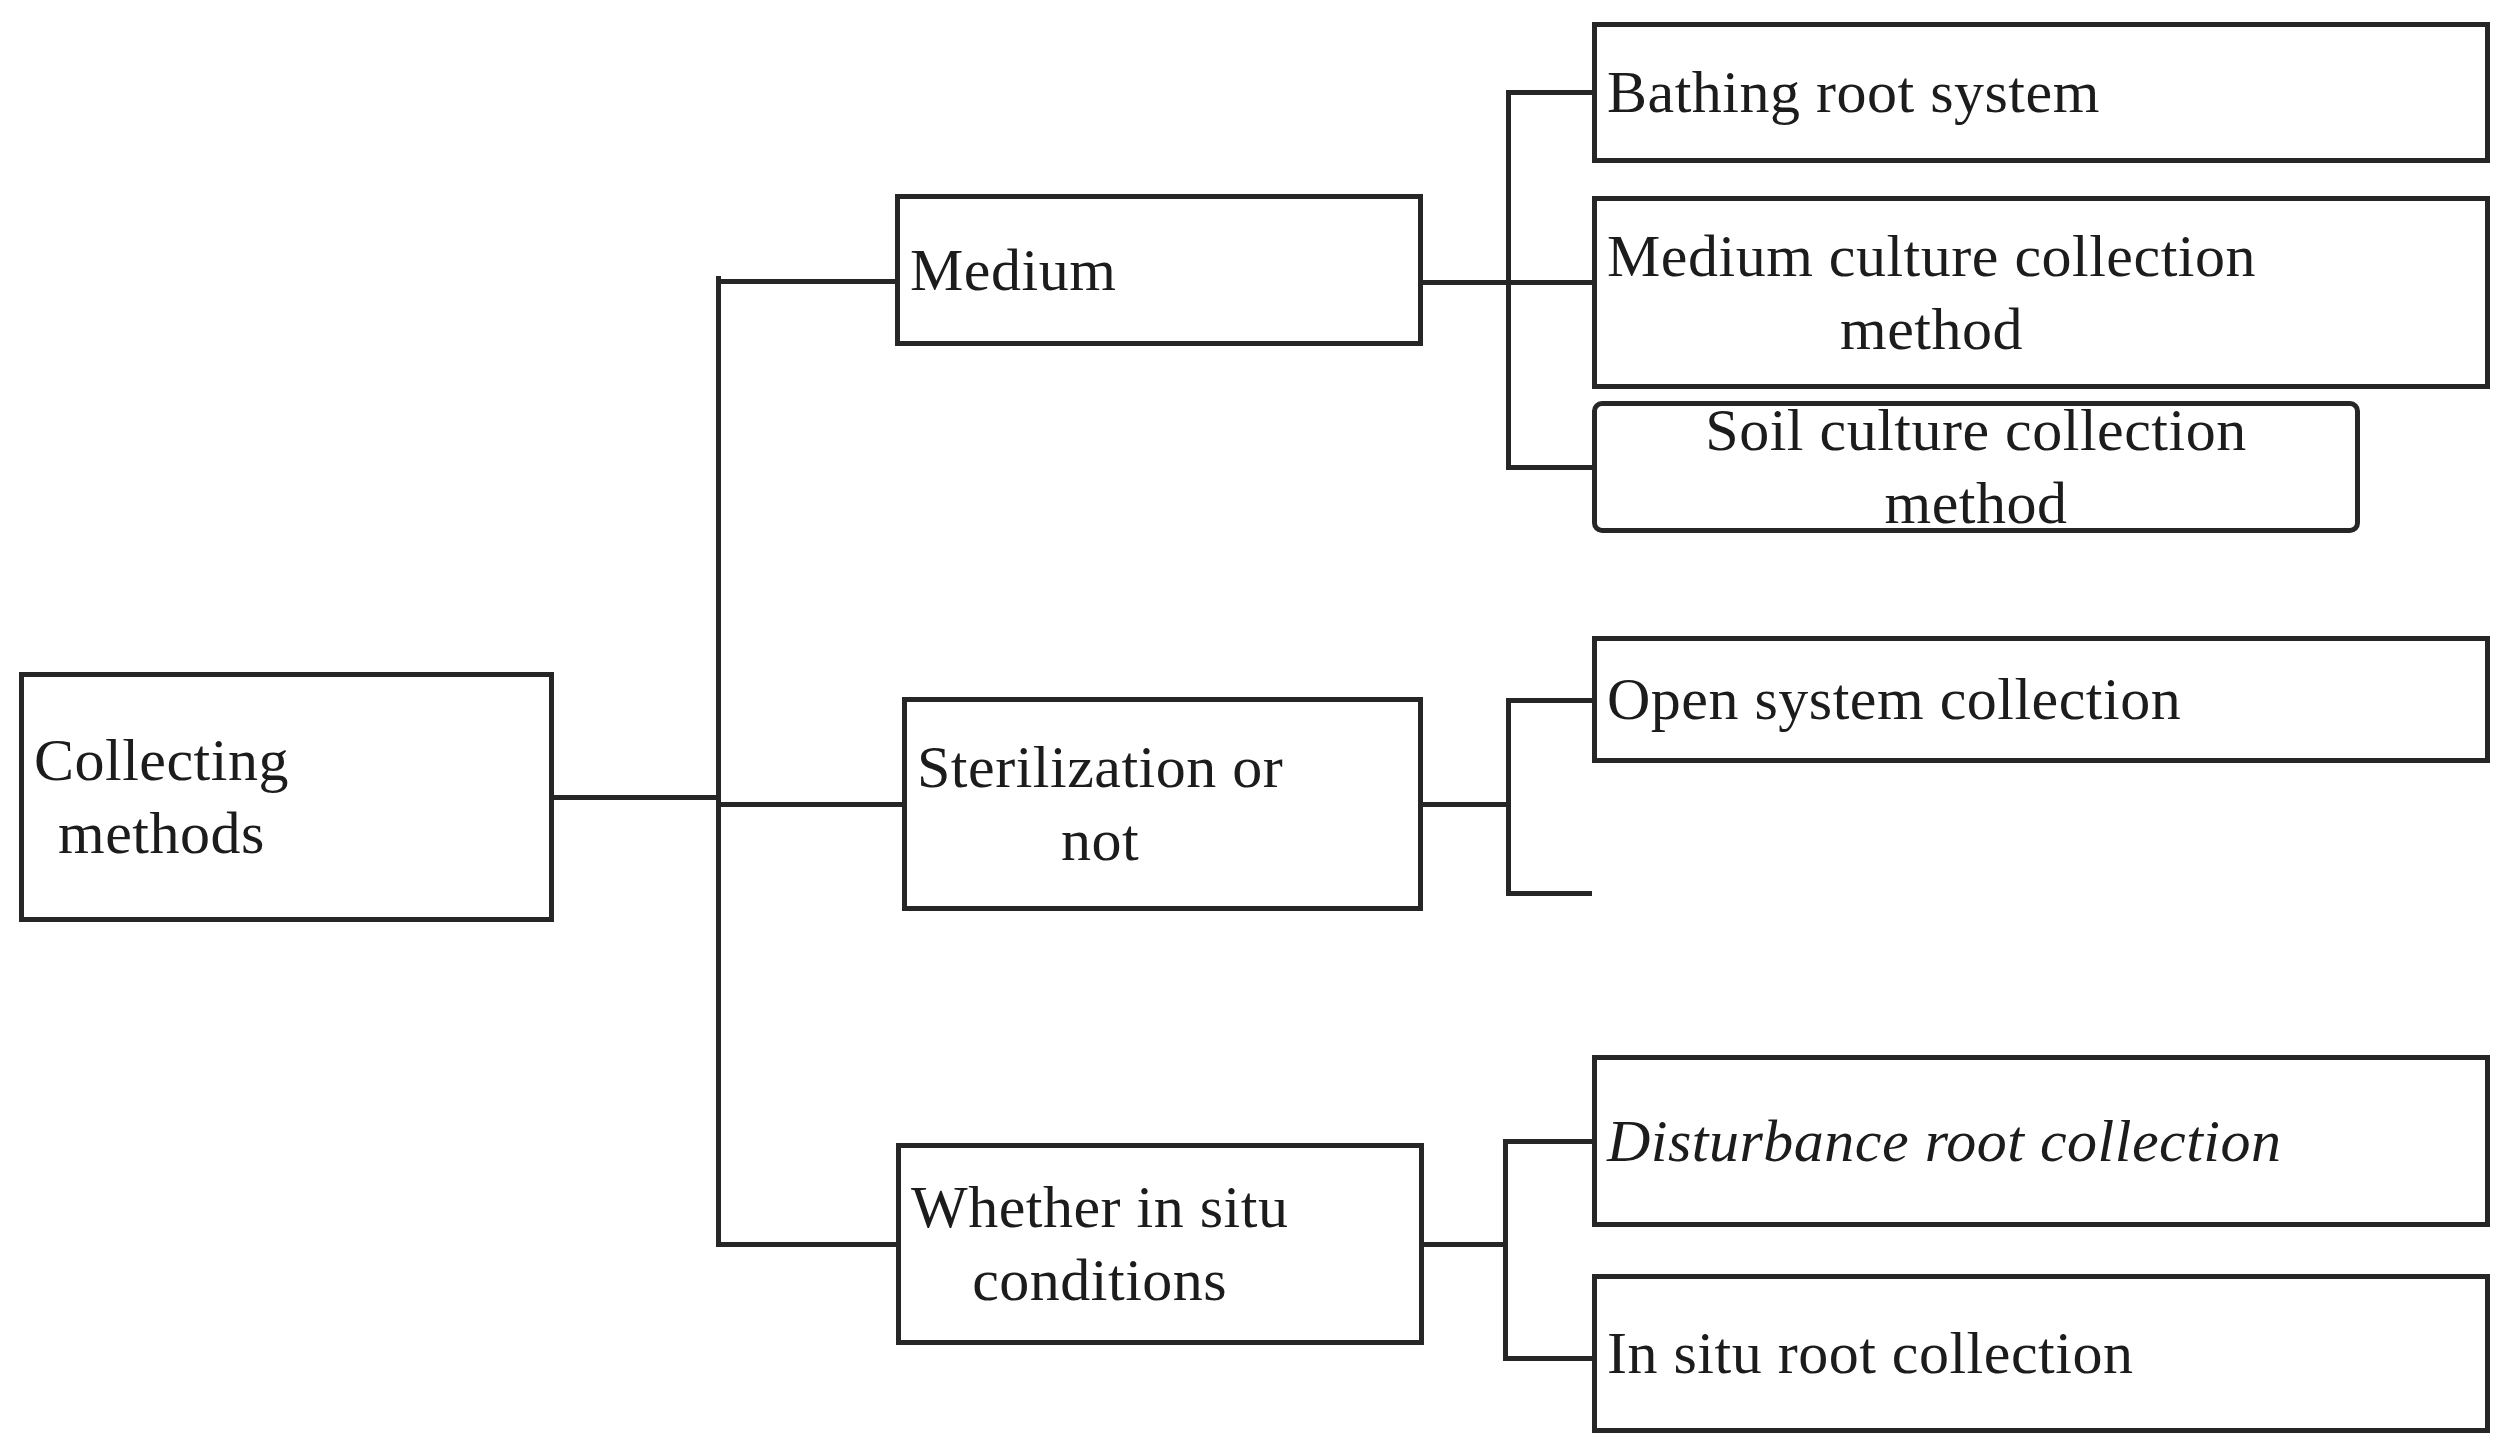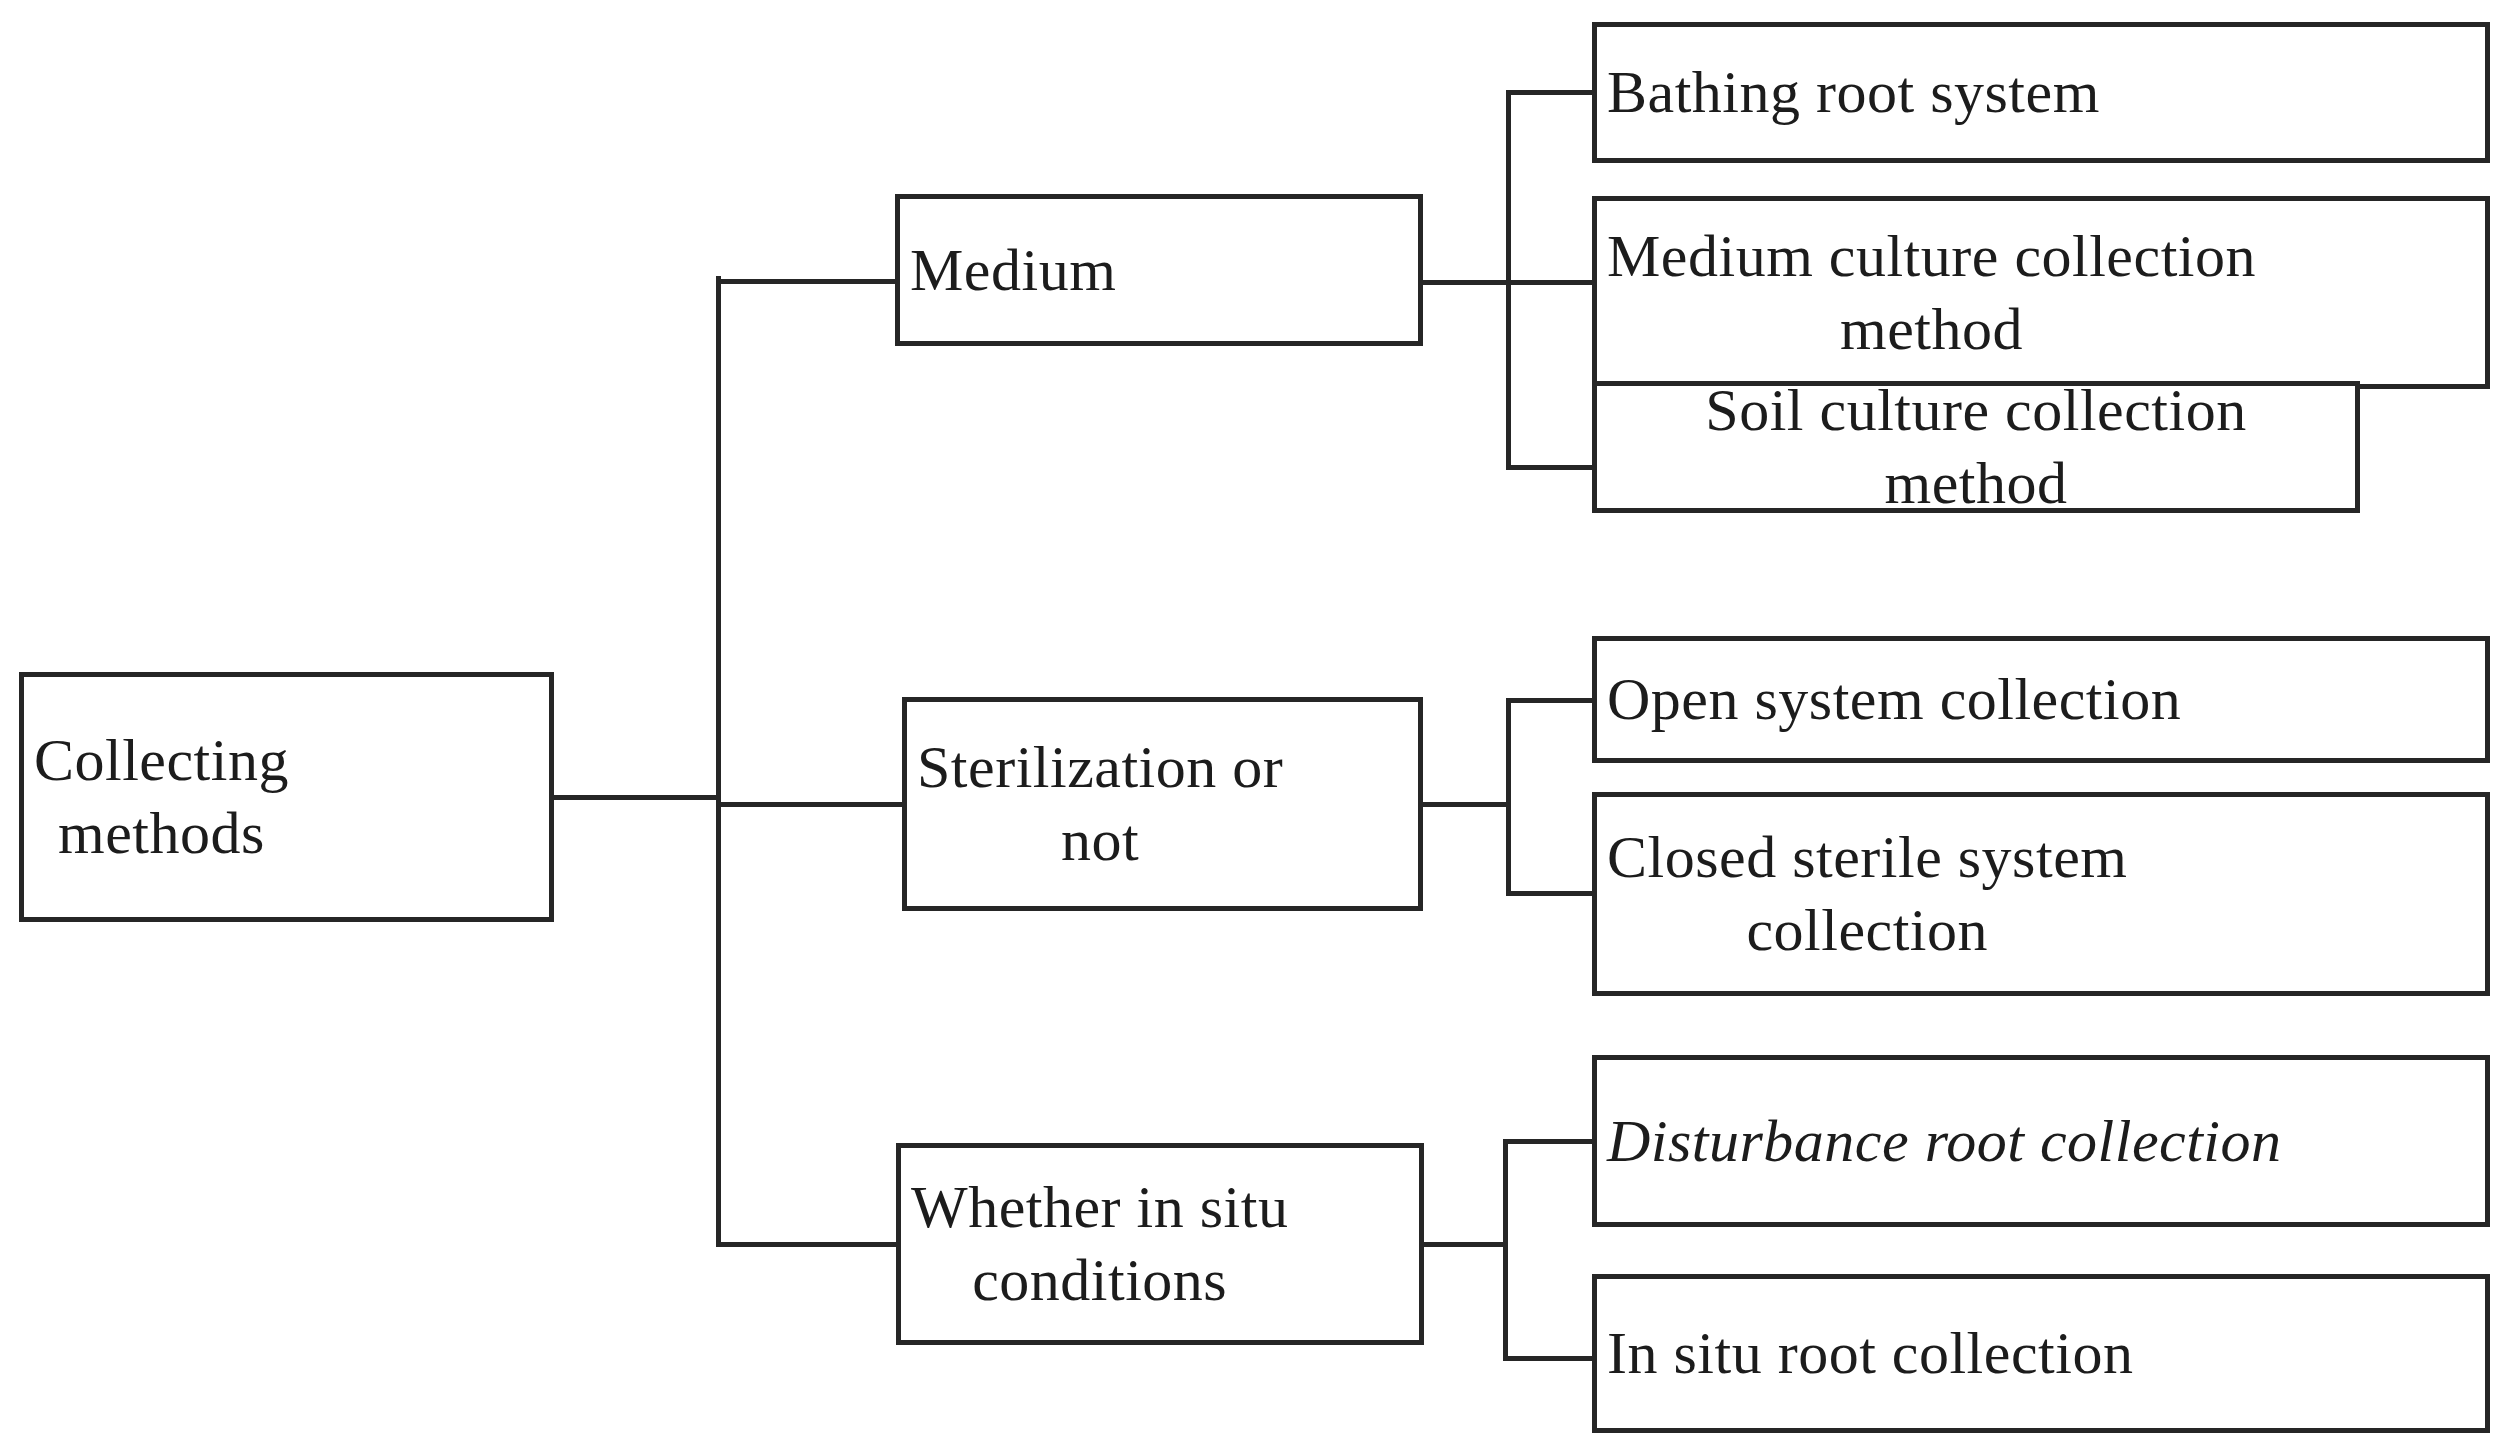--- a/index.html
+++ b/index.html
@@ -65,32 +65,28 @@
 
   <div class="node" style="left:1592px; top:22px; width:898px; height:141px;">
     <span class="label">Bathing root system</span>
   </div>
 
   <div class="node" style="left:1592px; top:196px; width:898px; height:193px;">
     <span class="label">Medium culture collection
 method</span>
   </div>
 
-  <div class="node" style="left:1592px; top:381px; width:768px; height:132px;">
+  <div class="node" style="left:1592px; top:401px; width:768px; height:132px;border-radius:10px;">
     <span class="label">Soil culture collection method</span>
   </div>
 
   <div class="node" style="left:1592px; top:636px; width:898px; height:127px;">
     <span class="label">Open system collection</span>
   </div>
 
-  <div class="node" style="left:1592px; top:792px; width:898px; height:204px;">
-    <span class="label">Closed sterile system
-collection</span>
-  </div>
 
   <div class="node" style="left:1592px; top:1055px; width:898px; height:172px;font-style:italic;">
     <span class="label">Disturbance root collection</span>
   </div>
 
   <div class="node" style="left:1592px; top:1274px; width:898px; height:159px;">
     <span class="label">In situ root collection</span>
   </div>
 
   <div class="hline" style="left:554px; top:795px; width:167px;"></div>

